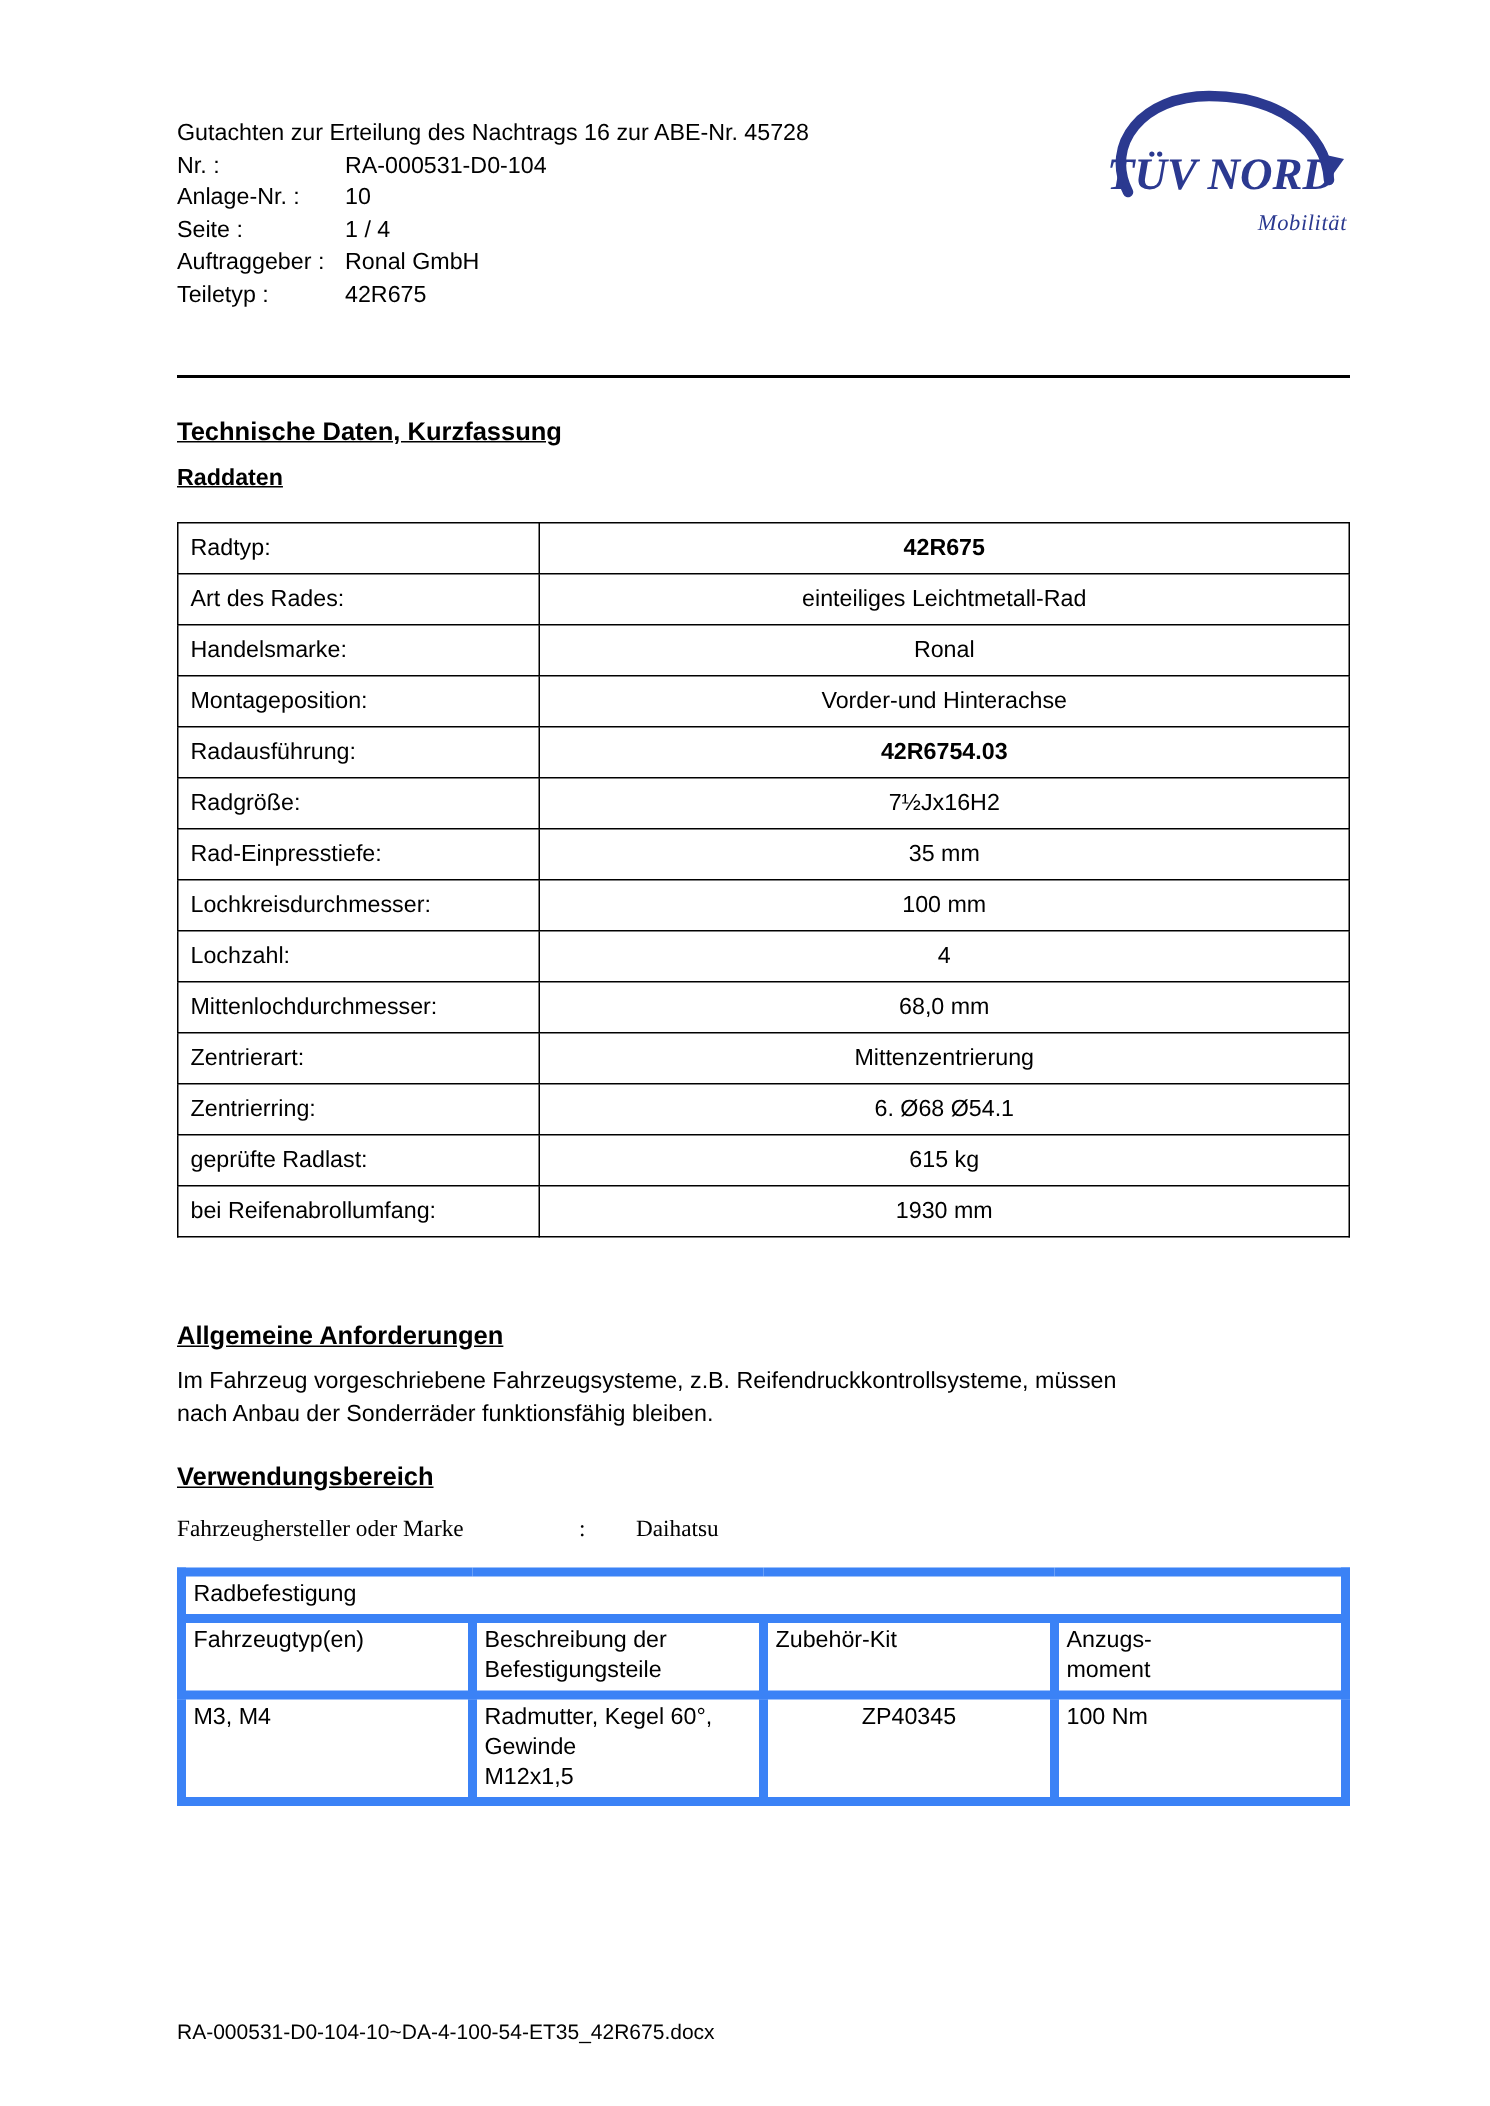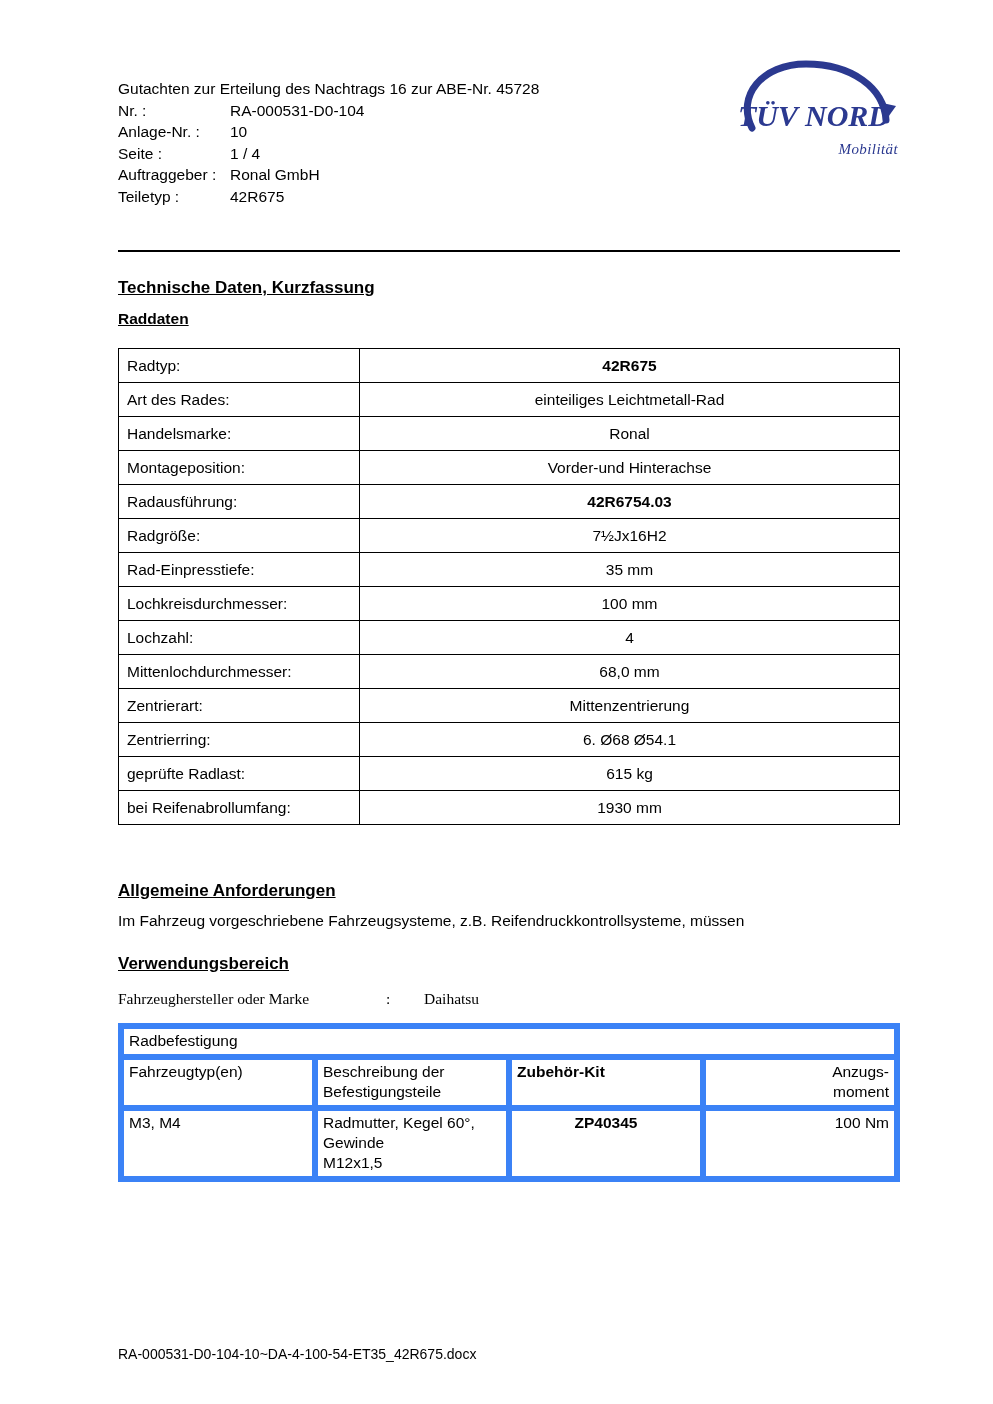--- a/index.html
+++ b/index.html
@@ -140,22 +140,22 @@
     font-size: 15.5px;
     padding: 2px 5px 3px 5px;
     vertical-align: top;
     line-height: 20px;
   }
   table.usage td.span-all {
     border-bottom: none;
   }
   .col1 { width: 272px; }
   .col2 { width: 330px; }
-  .col3 { width: 110px; font-weight: bold; }
-  .col4 { width: 70px; text-align: right; }
+  .col3 { width: 110px; }
+  .col4 { width: 70px; }
 
   
   .footer {
     position: absolute;
     left: 118px;
     top: 1346px;
     font-size: 14px;
   }
 </style>
 </head>
@@ -256,20 +256,21 @@
         <tr>
           <td class="k">bei Reifenabrollumfang:</td>
           <td class="v">1930 mm</td>
         </tr>
       </tbody>
     </table>
 
     <div class="h-sec" style="margin-top:56px;">Allgemeine Anforderungen</div>
     <div class="para">
       <span>Im Fahrzeug vorgeschriebene Fahrzeugsysteme, z.B. Reifendruckkontrollsysteme, müssen</span><br>
+      <span>nach Anbau der Sonderräder funktionsfähig bleiben.</span>
     </div>
 
     <div class="h-sec" style="margin-top:22px;">Verwendungsbereich</div>
     <div class="para" style="margin-top:14px;font-family:Liberation Serif, serif;">
       <span style="display:inline-block;width:268px;">Fahrzeughersteller oder Marke</span><span style="display:inline-block;width:38px;">:</span><span>Daihatsu</span>
     </div>
 
     <table class="usage">
       <tbody>
         <tr>

